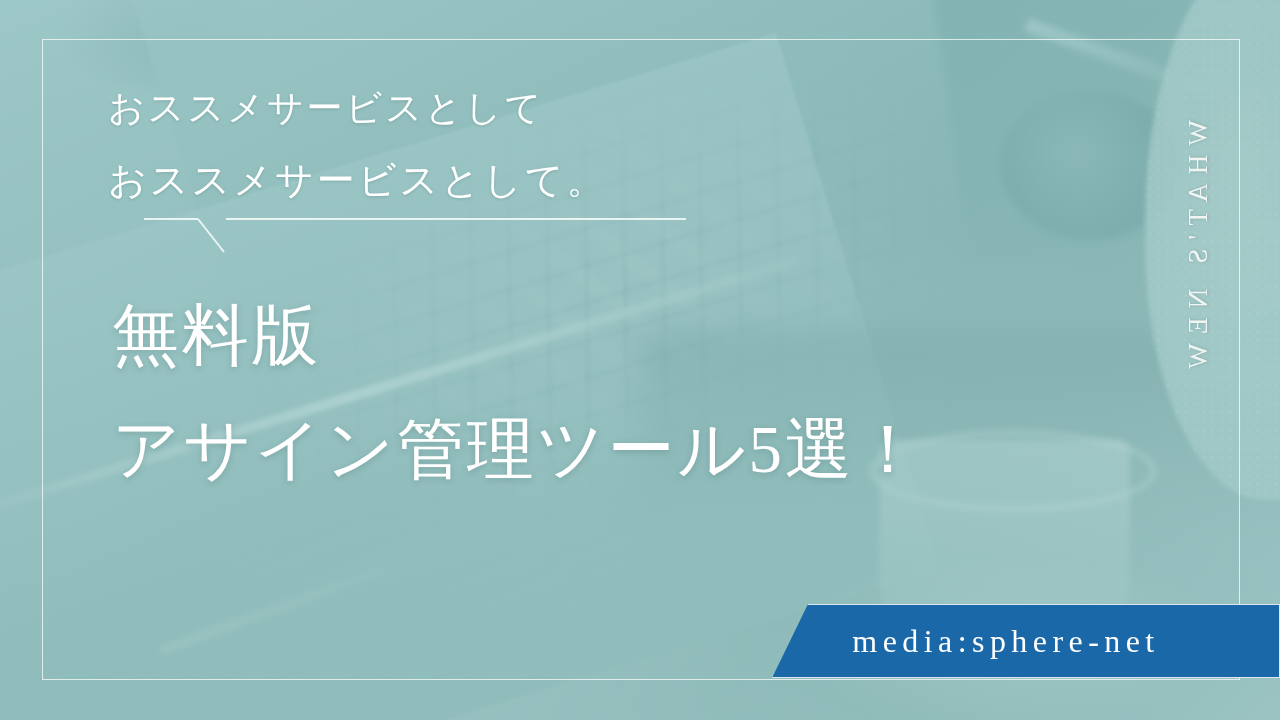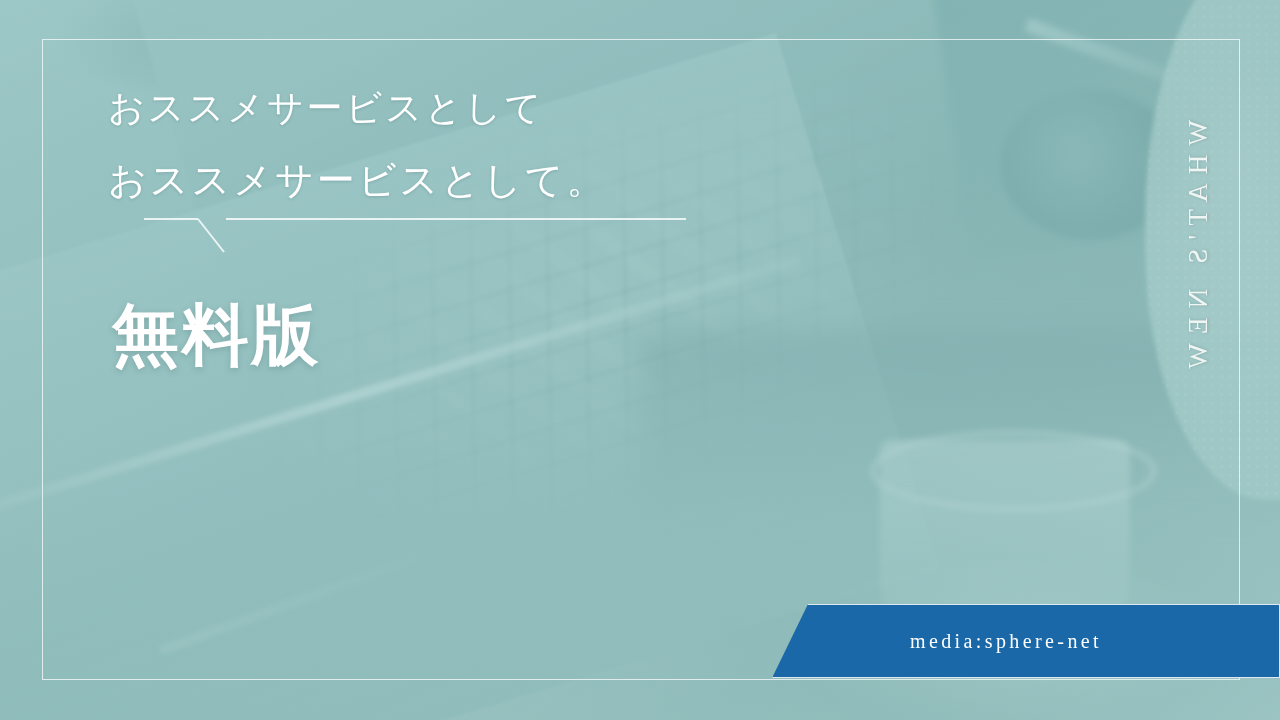--- a/index.html
+++ b/index.html
@@ -145,21 +145,21 @@
 
   
   .divider{position:absolute;left:140px;top:214px;width:550px;height:46px;}
   .divider svg{display:block;}
 
   
   .headline{
     position:absolute;left:112px;top:278px;width:960px;
     color:#ffffff;
     font-family:"Liberation Serif", serif;
-    font-weight:700;
+    font-weight:400;
     font-size:67px;line-height:114px;letter-spacing:.04em;
     text-shadow:0 2px 6px rgba(60,100,100,.28);
     white-space:nowrap;
   }
 
   
   .vtext{
     position:absolute;right:66px;top:120px;
     color:#f0f4f3;
     font-family:"Liberation Serif", serif;
@@ -181,21 +181,21 @@
     border:1.5px solid rgba(255,255,255,.85);
     -webkit-clip-path:polygon(36px 0, 100% 0, 100% 100%, 0 100%);
             clip-path:polygon(36px 0, 100% 0, 100% 100%, 0 100%);
   }
   .badge-label{
     position:absolute;inset:0;
     display:flex;align-items:center;justify-content:center;
     padding-right:40px;
     color:#ffffff;
     font-family:"Liberation Serif", serif;
-    font-size:20px;letter-spacing:.17em;
+    font-size:32px;letter-spacing:.17em;
     white-space:nowrap;
   }
 </style>
 </head>
 <body>
 
 <div class="stage">
 
   <div class="bg">
     <div class="bg-base"></div>
@@ -228,20 +228,21 @@
   <div class="divider">
     <svg width="550" height="46" viewBox="0 0 550 46">
       <line x1="4" y1="5" x2="58" y2="5" stroke="rgba(255,255,255,.8)" stroke-width="2"></line>
       <line x1="58" y1="5" x2="84" y2="38" stroke="rgba(255,255,255,.8)" stroke-width="2"></line>
       <line x1="86" y1="5" x2="546" y2="5" stroke="rgba(255,255,255,.8)" stroke-width="2"></line>
     </svg>
   </div>
 
   <div class="headline">
     <div>無料版</div>
+    <div>アサイン管理ツール5選！</div>
   </div>
 
   <div class="vtext">WHAT'S NEW</div>
 
   <div class="badge">
     <div class="badge-shape"></div>
     <div class="badge-label">media:sphere-net</div>
   </div>
 
 </div>

